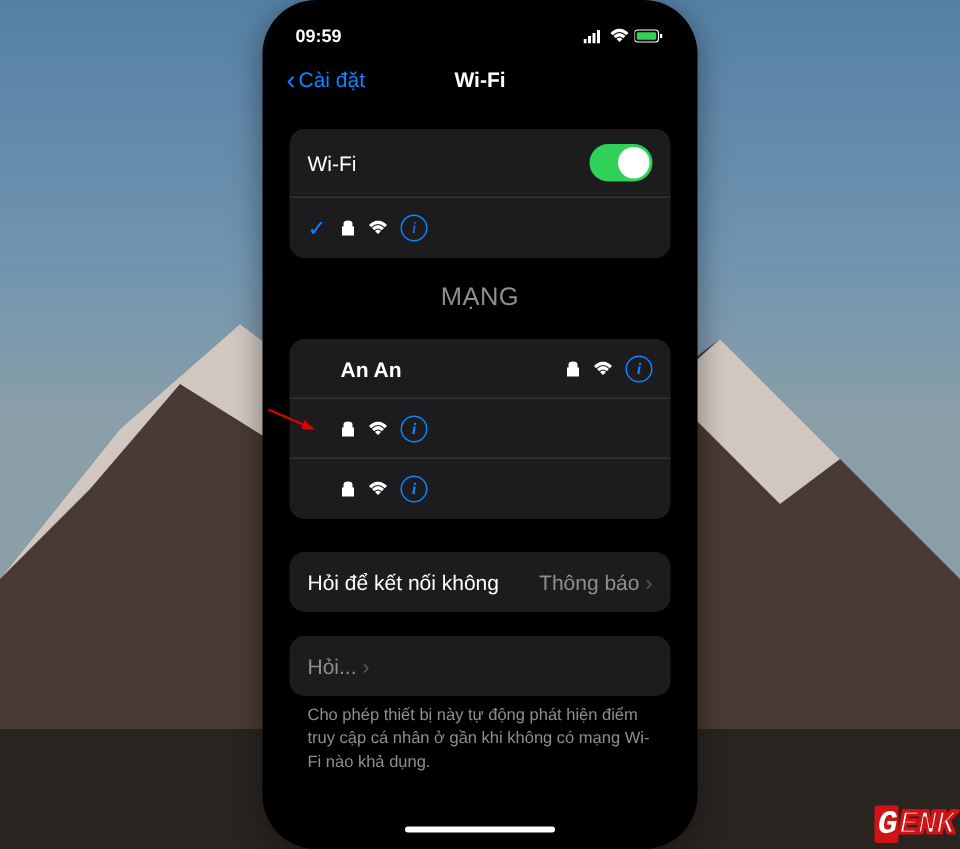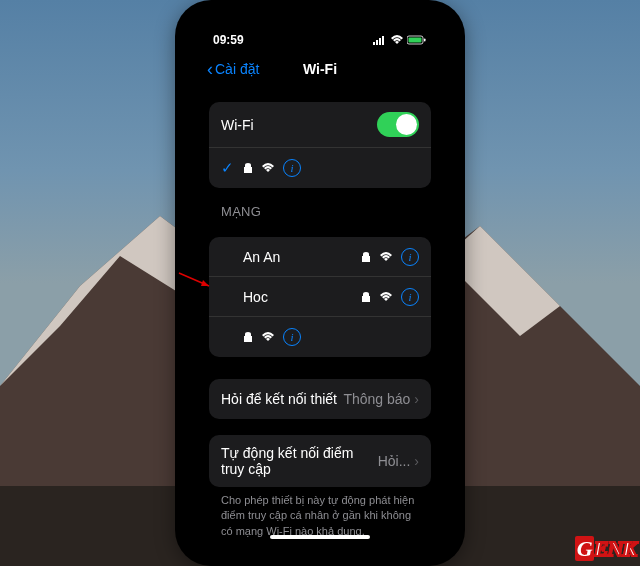--- a/index.html
+++ b/index.html
@@ -19,21 +19,21 @@
   height: 380px;
 }
 .phone {
   position: absolute;
   left: 175px;
   top: 0;
   width: 290px;
   height: 566px;
   background: #000;
   border-radius: 36px;
-  padding: 22px;
+  padding: 6px;
   box-shadow: 0 4px 20px rgba(0,0,0,0.4);
 }
 .phone-screen {
   width: 100%;
   height: 100%;
   background: #000;
   border-radius: 32px;
   position: relative;
   overflow: hidden;
 }
@@ -108,27 +108,28 @@
   font-size: 14px;
 }
 .row:last-child { border-bottom: none; }
 .row-label { flex: 1; }
 .row-check {
   color: #0a84ff;
   font-size: 15px;
   width: 16px;
   margin-right: 6px;
 }
-.row-indent { padding-left: 34px; }
+.row-indent { padding-left: 34px; font-weight: bold; }
 .section-header {
   color: #8e8e93;
-  font-size: 13px;
+  font-size: 17px;
   text-transform: uppercase;
   padding: 16px 12px 4px;
   letter-spacing: 0.3px;
+  text-align: center;
 }
 .section-footer {
   color: #8e8e93;
   font-size: 11px;
   line-height: 1.4;
   padding: 6px 12px 2px;
 }
 .toggle {
   width: 42px;
   height: 25px;
@@ -180,21 +181,21 @@
 .arrow-annotation {
   position: absolute;
   left: 177px;
   top: 271px;
   z-index: 20;
 }
 .genk-logo {
   position: absolute;
   right: 4px;
   bottom: 4px;
-  font-family: Liberation Serif, serif;
+  font-family: Liberation Mono, monospace;
   font-weight: 900;
   font-size: 22px;
   font-style: italic;
   color: #fff;
   letter-spacing: -1px;
   -webkit-text-stroke: 2px #d01314;
   text-shadow: 1px 1px 0 #d01314, -1px -1px 0 #d01314, 1px -1px 0 #d01314, -1px 1px 0 #d01314;
 }
 .genk-logo .g { background: #d01314; color: #fff; -webkit-text-stroke: 0; padding: 0 2px; border-radius: 2px; }
 </style>
@@ -268,21 +269,20 @@
             <svg width="10" height="12" viewBox="0 0 10 12" class="lock-icon">
                 <path d="M2 5 V3 Q2 1 5 1 Q8 1 8 3 V5 M1 5 H9 V11 H1 Z" fill="#fff"></path>
               </svg>
             <svg width="14" height="10" viewBox="0 0 14 10" class="wifi-icon">
                 <path d="M7 9 L5 7 Q7 5 9 7 Z M3 5 Q7 1 11 5 L9.5 6.5 Q7 4 4.5 6.5 Z M1 3 Q7 -3 13 3 L11.5 4.5 Q7 0 2.5 4.5 Z" fill="#fff"></path>
               </svg>
             <div class="info-icon">i</div>
           </div>
         </div>
         <div class="row row-indent">
-          <span class="row-label">Hoc</span>
           <div class="row-icons">
             <svg width="10" height="12" viewBox="0 0 10 12" class="lock-icon">
                 <path d="M2 5 V3 Q2 1 5 1 Q8 1 8 3 V5 M1 5 H9 V11 H1 Z" fill="#fff"></path>
               </svg>
             <svg width="14" height="10" viewBox="0 0 14 10" class="wifi-icon">
                 <path d="M7 9 L5 7 Q7 5 9 7 Z M3 5 Q7 1 11 5 L9.5 6.5 Q7 4 4.5 6.5 Z M1 3 Q7 -3 13 3 L11.5 4.5 Q7 0 2.5 4.5 Z" fill="#fff"></path>
               </svg>
             <div class="info-icon">i</div>
           </div>
         </div>
@@ -294,29 +294,28 @@
             <svg width="14" height="10" viewBox="0 0 14 10" class="wifi-icon">
                 <path d="M7 9 L5 7 Q7 5 9 7 Z M3 5 Q7 1 11 5 L9.5 6.5 Q7 4 4.5 6.5 Z M1 3 Q7 -3 13 3 L11.5 4.5 Q7 0 2.5 4.5 Z" fill="#fff"></path>
               </svg>
             <div class="info-icon">i</div>
           </div>
         </div>
       </div>
 
       <div class="group" style="margin-top:22px">
         <div class="row">
-          <span class="row-label">Hỏi để kết nối thiết</span>
+          <span class="row-label">Hỏi để kết nối không</span>
           <span class="row-value">Thông báo</span>
           <span class="chevron">›</span>
         </div>
       </div>
 
       <div class="group" style="margin-top:16px">
         <div class="row">
-          <span class="row-label">Tự động kết nối điểm truy cập</span>
           <span class="row-value">Hỏi...</span>
           <span class="chevron">›</span>
         </div>
       </div>
       <div class="section-footer">Cho phép thiết bị này tự động phát hiện điểm truy cập cá nhân ở gần khi không có mạng Wi-Fi nào khả dụng.</div>
     </div>
 
     <div class="home-indicator"></div>
   </div>
 </div>

